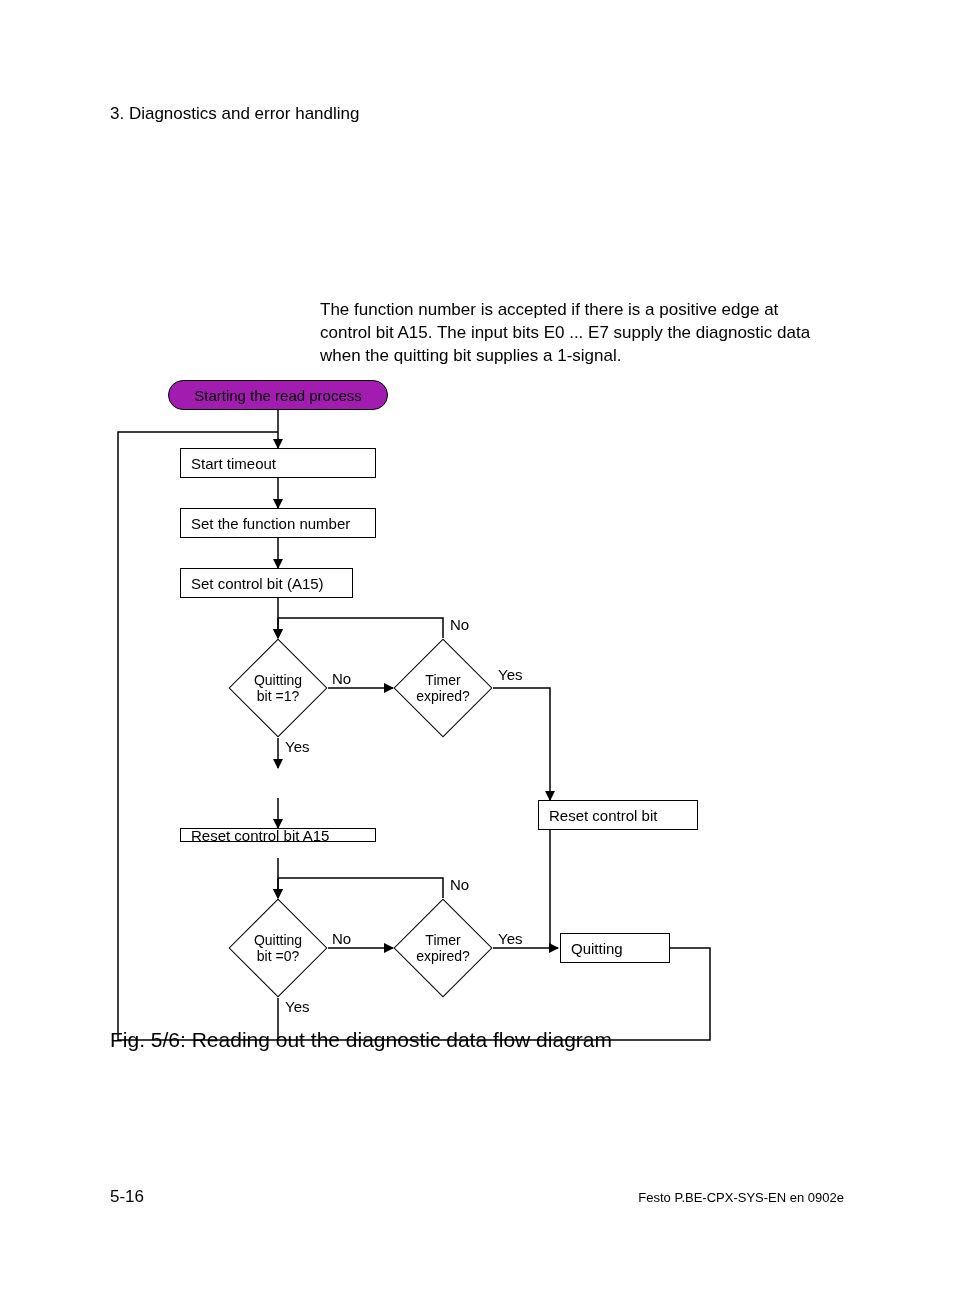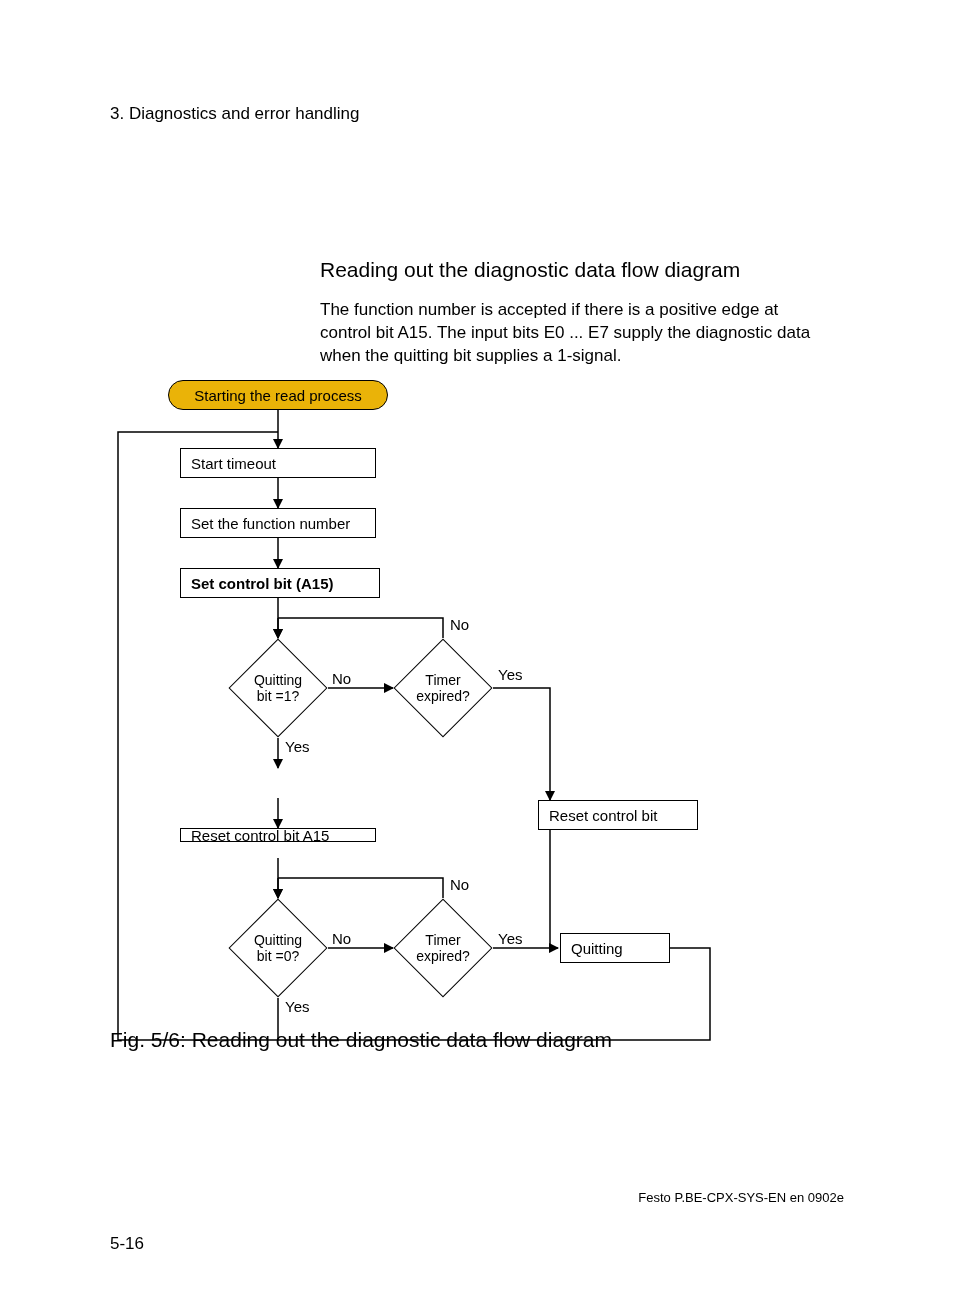--- a/index.html
+++ b/index.html
@@ -39,41 +39,40 @@
     position: absolute;
     left: 110px;
     top: 1028px;
     font-size: 21px;
   }
   .page-number {
     position: absolute;
     left: 110px;
     top: 1187px;
     font-size: 17px;
-    margin-top: 47px;
   }
   .footer-right {
     position: absolute;
     right: 110px;
     top: 1190px;
     font-size: 13px;
   }
   
   .flow {
     position: absolute;
     left: 110px;
     top: 380px;
     width: 740px;
     height: 680px;
   }
   
   .terminator {
     position: absolute;
     border: 1.5px solid #000;
-    background: #eab308;
+    background: #a21caf;
     border-radius: 999px;
     font-size: 15px;
     text-align: center;
     display: flex;
     align-items: center;
     justify-content: center;
     box-sizing: border-box;
     padding: 0 18px;
   }
   .process {
@@ -125,21 +124,20 @@
     width: 100%;
     height: 100%;
     pointer-events: none;
   }
 </style>
 </head>
 <body>
 
 <div class="page">
   <div class="section-heading">3.   Diagnostics and error handling</div>
-  <div class="title">Reading out the diagnostic data flow diagram</div>
   <div class="body-text">The function number is accepted if there is a positive edge at control bit A15. The input bits E0 ... E7 supply the diagnostic data when the quitting bit supplies a 1-signal.</div>
 
   <div class="flow">
 
     <svg class="arrows" viewBox="0 0 740 680">
       <defs>
         <marker id="ah" viewBox="0 0 10 10" refX="9" refY="5" markerWidth="7" markerHeight="7" orient="auto-start-reverse">
           <path d="M0,0 L10,5 L0,10 Z" fill="#000"></path>
         </marker>
       </defs>
@@ -176,21 +174,21 @@
 
       <polyline points="558,568 600,568 600,660 8,660 8,52 168,52" fill="none" stroke="#000" stroke-width="1.5"></polyline>
 
       <line x1="168" y1="618" x2="168" y2="660" stroke="#000" stroke-width="1.5"></line>
     </svg>
 
     <div class="terminator" style="left:58px; top:0; width:220px; height:30px;">Starting the read process</div>
 
     <div class="process" style="left:70px; top:128px; width:196px; height:30px;">Set the function number</div>
     <div class="process" style="left:70px; top:68px; width:196px; height:30px;">Start timeout</div>
-    <div class="process" style="left:70px; top:188px; width:200px; height:30px;font-weight:bold;">Set control bit (A15)</div>
+    <div class="process" style="left:70px; top:188px; width:173px; height:30px;">Set control bit (A15)</div>
 
     <div class="decision" style="left:118px; top:258px;">
       <div class="diamond"></div>
       <div class="label" style="white-space:pre-line;">Quitting
 bit =1?</div>
     </div>
     <span class="edge-label" style="left:222px; top:290px;">No</span>
     <span class="edge-label" style="left:175px; top:358px;">Yes</span>
 
     <div class="decision" style="left:283px; top:258px;">

